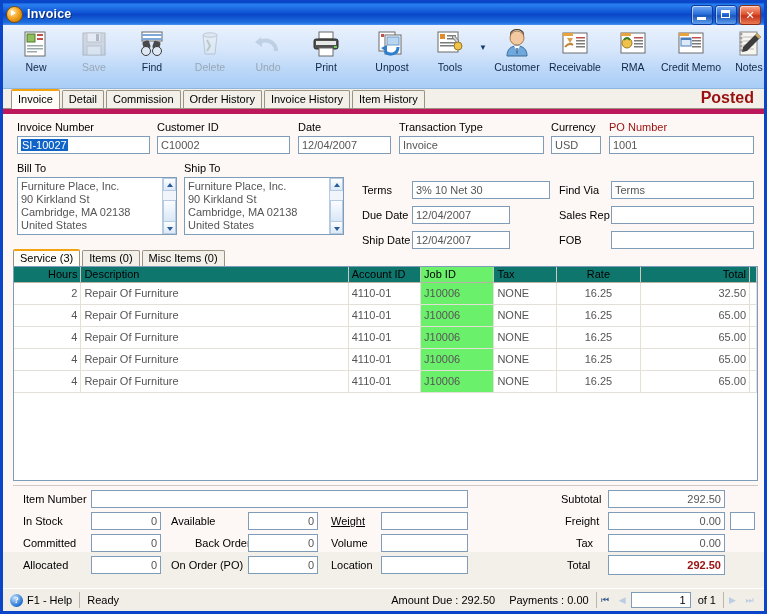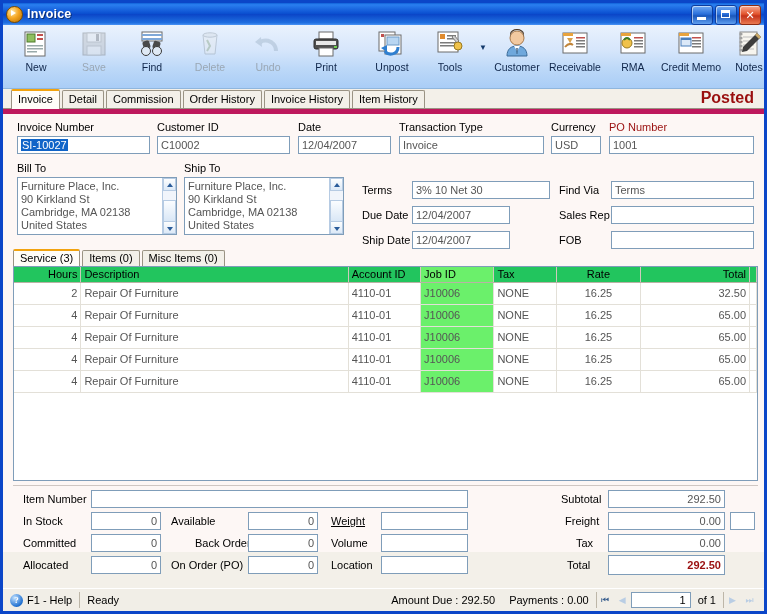--- a/index.html
+++ b/index.html
@@ -123,21 +123,21 @@
     height:16px;line-height:15px;padding:0 6px;margin-right:2px;font-size:11px;
     border:1px solid #9a9384;border-bottom:none;background:#f3f0e9;border-radius:2px 2px 0 0;
   }
   .gtab.active{background:#fffdf8;border-top:2px solid #f2a30f;}
 
   
   .grid{
     position:absolute;left:10px;top:262px;width:745px;height:215px;
     border:1px solid #7f9db9;background:#fff;box-sizing:border-box;overflow:hidden;
   }
-  .ghead{display:flex;height:15px;background:#22c55e;border-bottom:1px solid #b9b2a5;font-size:11px;}
+  .ghead{display:flex;height:15px;background:#0f766e;border-bottom:1px solid #b9b2a5;font-size:11px;}
   .ghead div{
     line-height:14px;border-right:1px solid #cfc9bd;box-sizing:border-box;padding:0 3px;overflow:hidden;white-space:nowrap;
   }
   .grow{display:flex;height:21px;font-size:11px;color:#555;border-bottom:1px solid #e3e0d8;}
   .grow div{
     line-height:20px;border-right:1px solid #e3e0d8;box-sizing:border-box;padding:0 3px;overflow:hidden;white-space:nowrap;
   }
   .c-hours{width:68px;text-align:right;}
   .c-desc{width:270px;}
   .c-acct{width:73px;}

